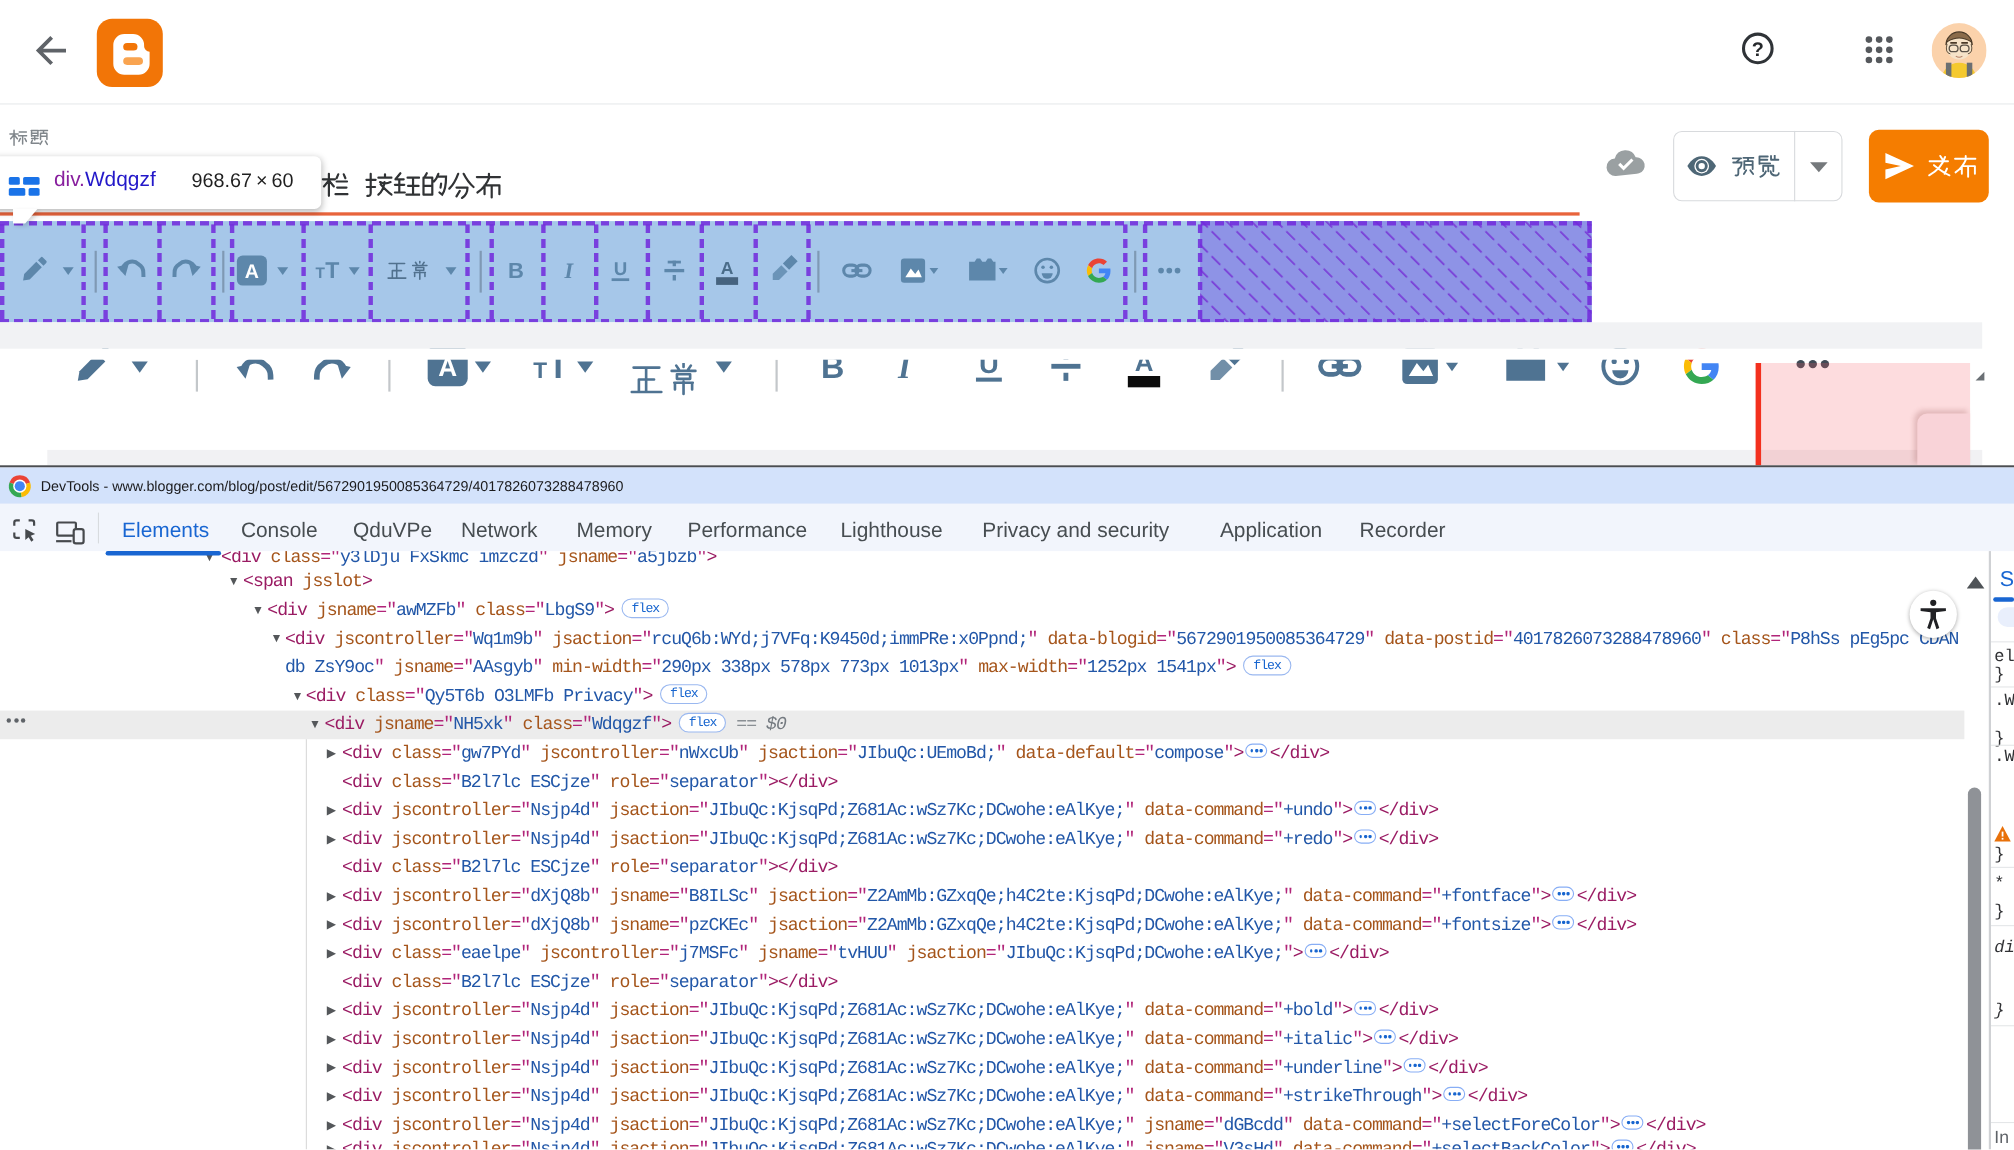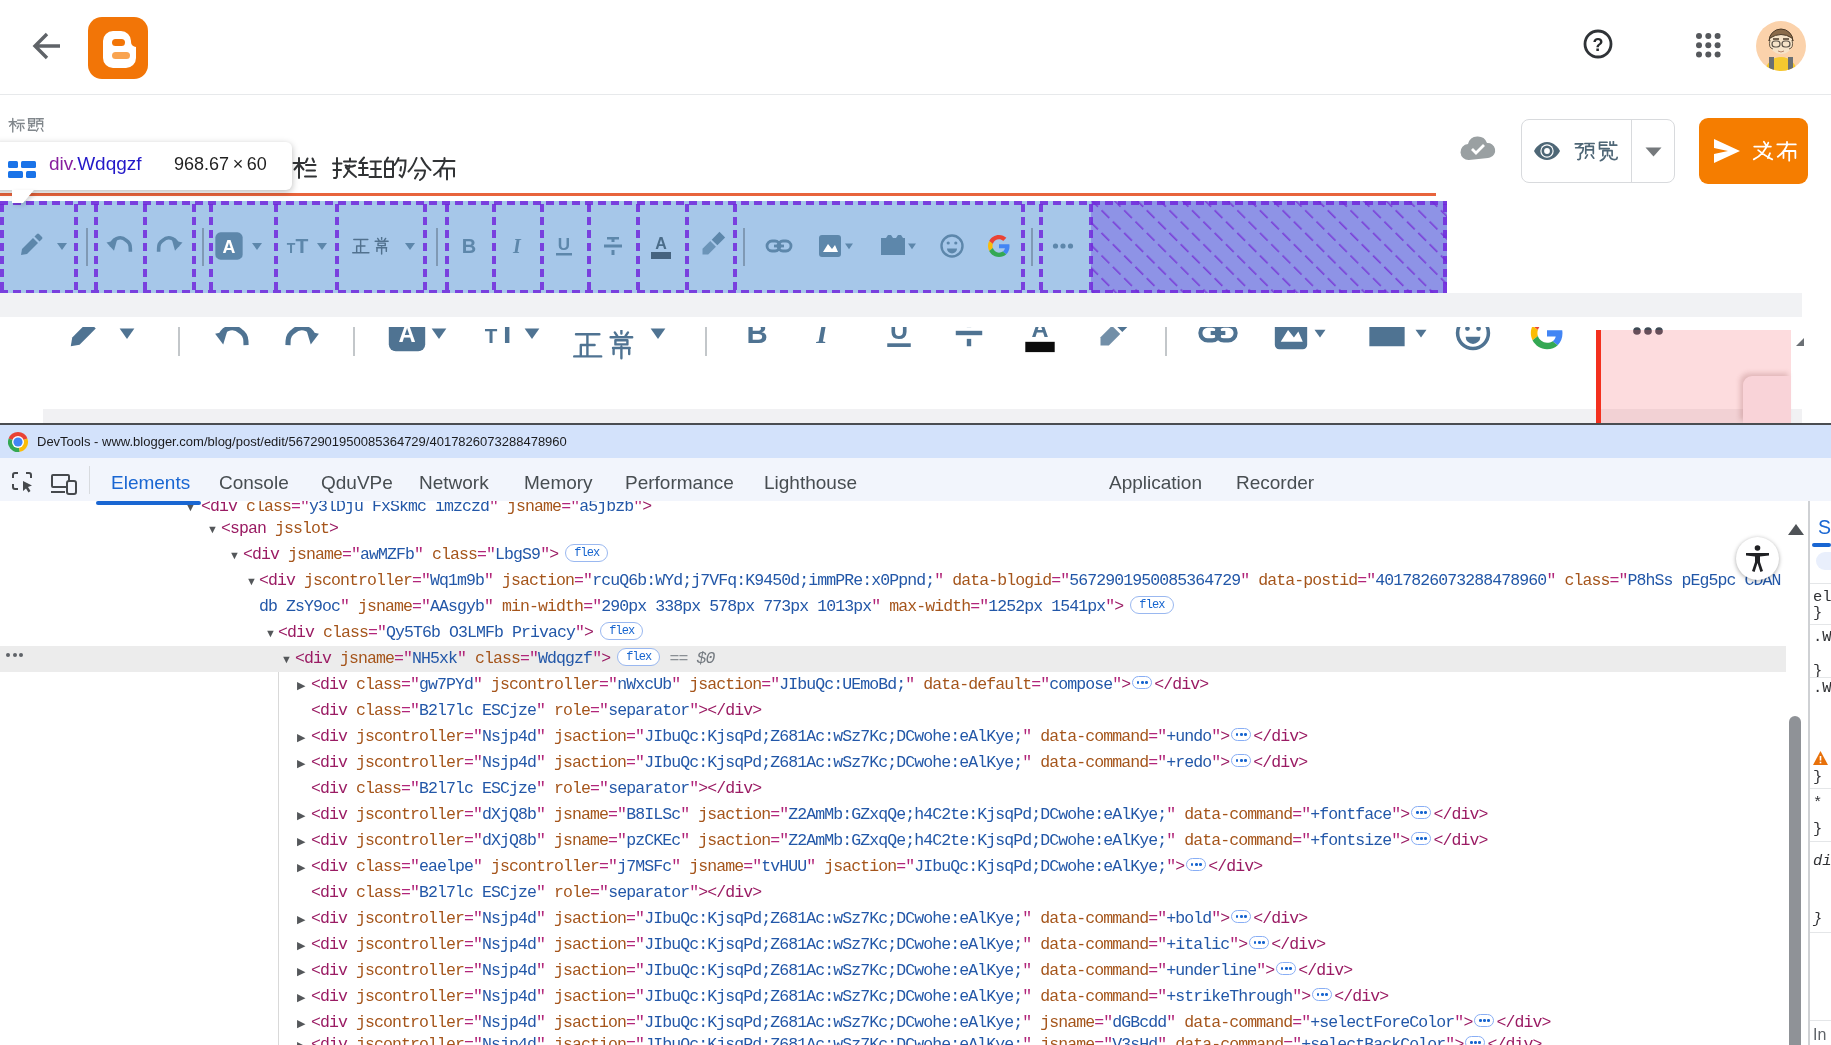--- a/index.html
+++ b/index.html
@@ -455,20 +455,21 @@
   </svg>
 <div class="abs" style="left:89px;top:466px;width:1px;height:28px;background:#d8dbdf"></div>
 <div class="abs" style="left:0;top:458px;width:1831px;height:43px">
     <div class="tab sel" style="left:111px">Elements</div>
     <div class="tab" style="left:219px">Console</div>
     <div class="tab" style="left:321px">QduVPe</div>
     <div class="tab" style="left:419px">Network</div>
     <div class="tab" style="left:524px">Memory</div>
     <div class="tab" style="left:625px">Performance</div>
     <div class="tab" style="left:764px">Lighthouse</div>
+    <div class="tab" style="left:893px">Privacy and security</div>
     <div class="tab" style="left:1109px">Application</div>
     <div class="tab" style="left:1236px">Recorder</div>
   </div>
 <div class="abs" style="left:96px;top:501px;width:105px;height:4px;border-radius:3px;background:#1966d2"></div>
 <div class="abs" style="left:278px;top:672px;width:1px;height:373px;background:#d9d9d9"></div>
 <div class="abs" style="left:6px;top:653px;width:24px;height:8px"><span style="display:inline-block;width:4px;height:4px;border-radius:50%;background:#5f6368;margin-right:2.5px;vertical-align:top"></span><span style="display:inline-block;width:4px;height:4px;border-radius:50%;background:#5f6368;margin-right:2.5px;vertical-align:top"></span><span style="display:inline-block;width:4px;height:4px;border-radius:50%;background:#5f6368;margin-right:2.5px;vertical-align:top"></span></div>
 
 <svg class="abs" style="left:1788px;top:524px" width="16" height="11" viewBox="0 0 16 11">
     <path d="M8 0 L16 11 H0 Z" fill="#4f5357"></path>
   </svg>

